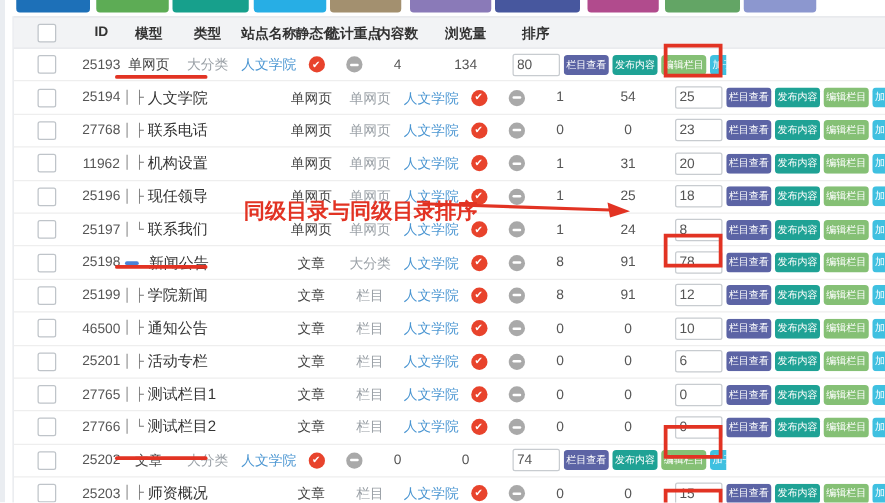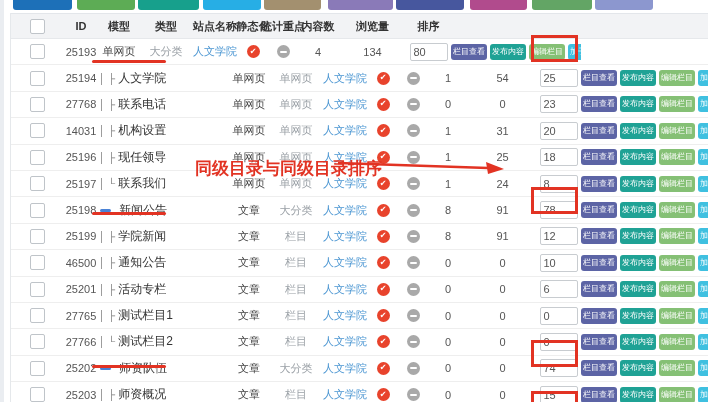--- a/index.html
+++ b/index.html
@@ -175,21 +175,21 @@
       <button class="act" style="background: rgb(92, 100, 165);">栏目查看</button>
       <button class="act" style="background: rgb(31, 162, 149);">发布内容</button>
       <button class="act" style="background: rgb(133, 192, 117);">编辑栏目</button>
       <button class="act" style="background: rgb(63, 192, 224);">加子栏目</button>
     </div>
   </div>
       <div class="row">
     <div class="cell c-cb">
           <div class="checkbox"></div>
         </div>
-    <div class="cell c-id">14031</div>
+    <div class="cell c-id">11962</div>
     <div class="cell c-name">
 
       <span class="tree">│ ├</span>
       <span>机构设置</span>
     </div>
     <div class="cell c-model">单网页</div>
     <div class="cell c-type">单网页</div>
     <div class="cell c-site">人文学院</div>
     <div class="cell c-static">
           <span class="ic-check"></span>
@@ -455,25 +455,20 @@
       <button class="act" style="background: rgb(31, 162, 149);">发布内容</button>
       <button class="act" style="background: rgb(133, 192, 117);">编辑栏目</button>
       <button class="act" style="background: rgb(63, 192, 224);">加子栏目</button>
     </div>
   </div>
       <div class="row">
     <div class="cell c-cb">
           <div class="checkbox"></div>
         </div>
     <div class="cell c-id">25202</div>
-    <div class="cell c-name">
-      <span class="dash"></span>
-      <span class="tree"></span>
-      <span>师资队伍</span>
-    </div>
     <div class="cell c-model">文章</div>
     <div class="cell c-type">大分类</div>
     <div class="cell c-site">人文学院</div>
     <div class="cell c-static">
           <span class="ic-check"></span>
         </div>
     <div class="cell c-stat">
           <span class="ic-minus"></span>
         </div>
     <div class="cell c-content">0</div>

